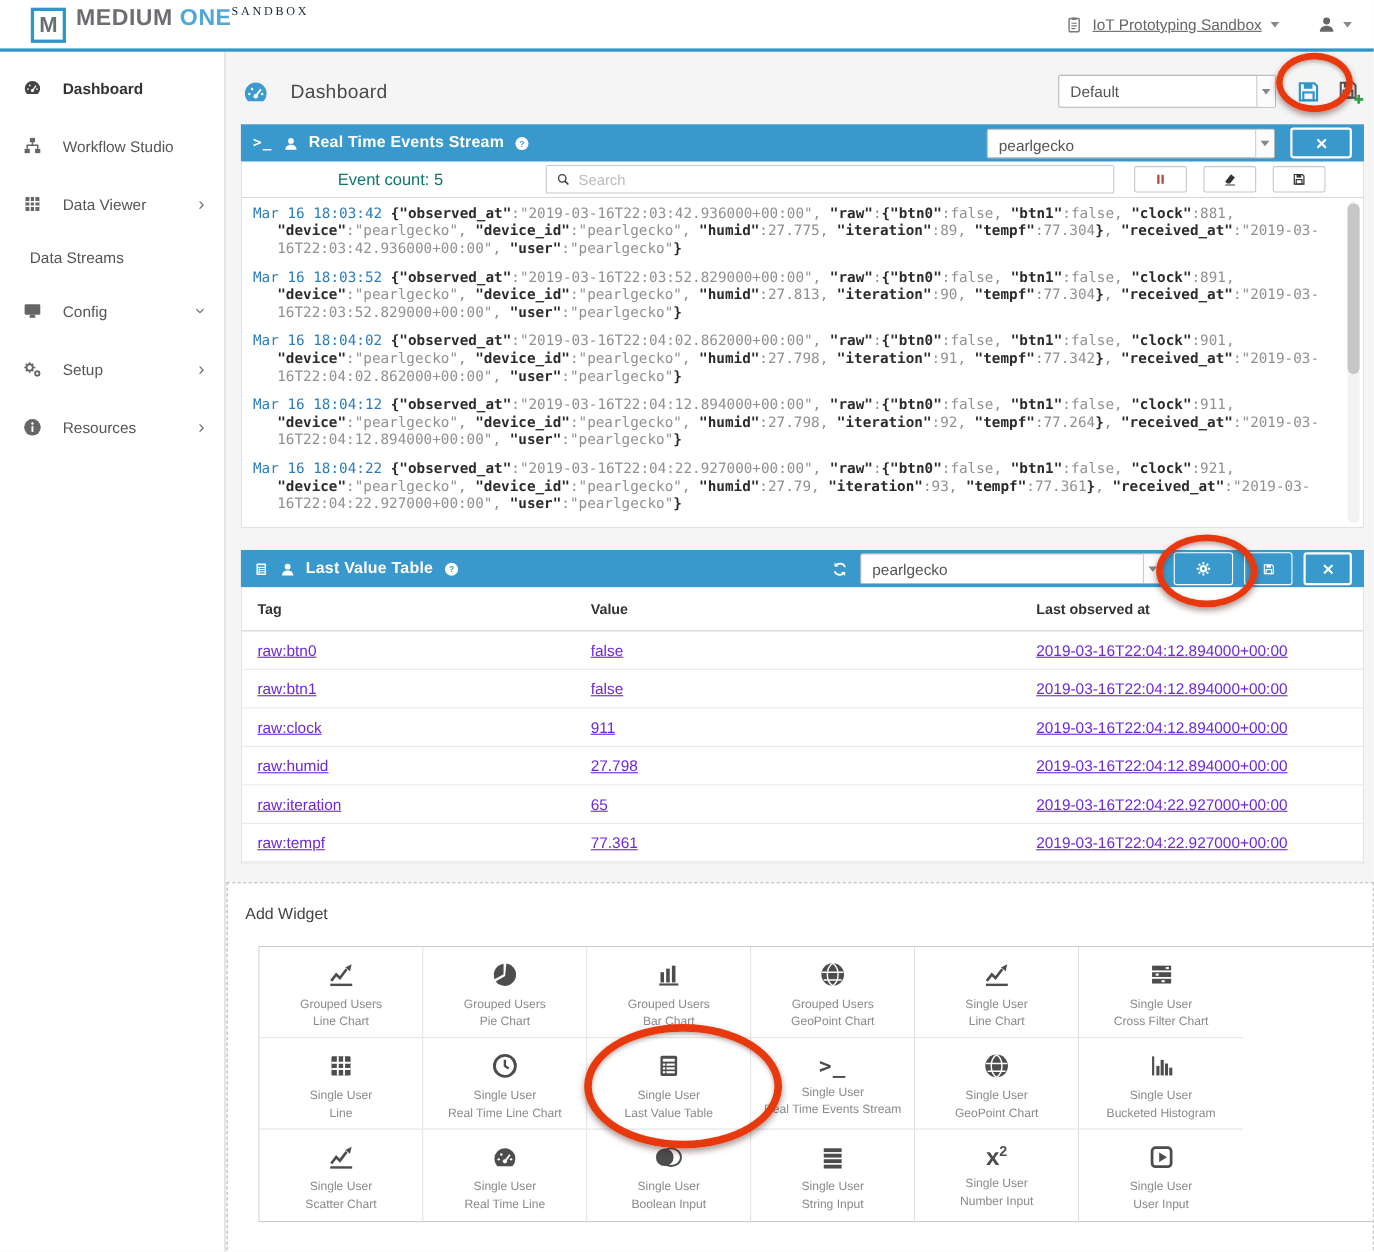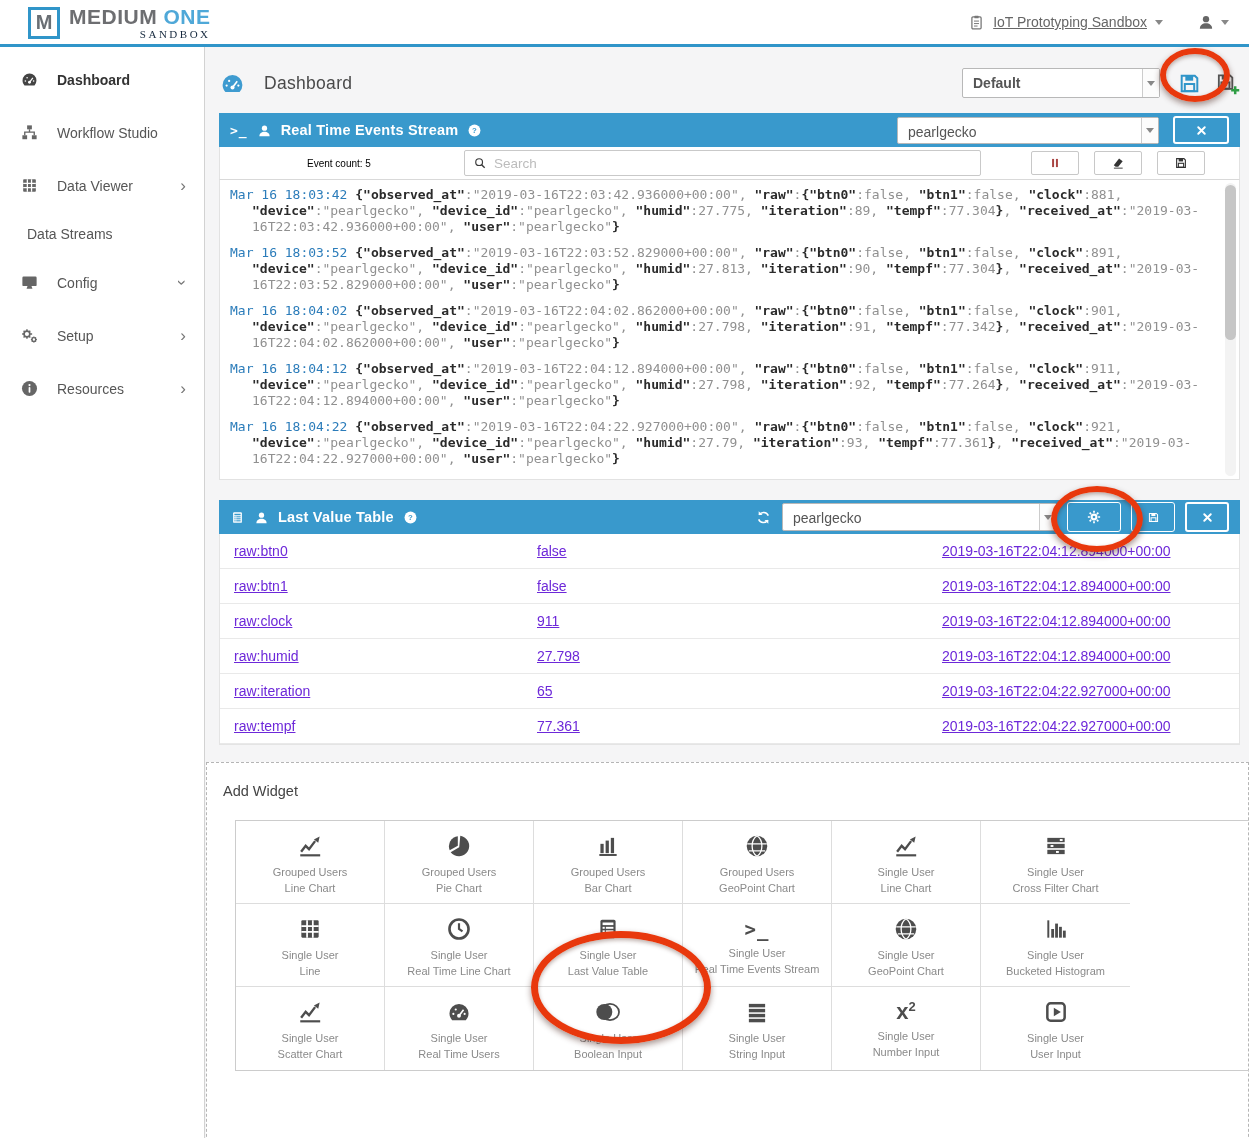--- a/index.html
+++ b/index.html
@@ -6,21 +6,21 @@
   html,body { width:1249px; height:1138px; }
   body { font-family:"Liberation Sans", sans-serif; background:#fff; overflow:hidden; }
   #page { position:relative; width:1249px; height:1138px; background:#f5f5f6; overflow:hidden; }
 
   
   #topbar { position:absolute; left:0; top:0; width:1249px; height:47px; background:#fff;
             border-bottom:3px solid #3095c9; display:flex; align-items:center; z-index:3; }
   .logo { display:flex; align-items:flex-start; margin-left:28px; }
   .mbox { width:32px; height:32px; border:3px solid #3095c9; color:#6a6f74; font-weight:bold;
           font-size:20px; display:flex; align-items:center; justify-content:center; margin-top:2px; }
-  .brandtxt { margin-left:9px; display:flex; flex-direction:column; }
+  .brandtxt { margin-left:9px; display:flex; flex-direction:row; }
   .brandrow { font-size:21px; font-weight:600; letter-spacing:.5px; line-height:23px; }
   .brand-medium { color:#6d6e71; }
   .brand-one { color:#4fa8d8; }
   .brand-sandbox { font-family:"Liberation Serif", serif; font-size:11px; letter-spacing:2.5px;
                    color:#16293e; text-align:right; line-height:12px; }
   .topright { margin-left:auto; margin-right:20px; display:flex; align-items:center; gap:34px; }
   .workspace { display:flex; align-items:center; gap:8px; color:#666; font-size:14px; cursor:pointer;text-decoration:underline; }
   .usermenu { display:flex; align-items:center; gap:6px; color:#666; }
 
   
@@ -40,21 +40,21 @@
   #dashrow { height:60px; margin-top:6px; display:flex; align-items:center; padding:0 9px 0 13px; }
   #dashrow .ic.dash { font-size:27px; color:#3e9bd0; }
   #page-title { margin-left:18px; font-size:17.5px; color:#4a4a4a; letter-spacing:.3px; }
   .rightcluster { margin-left:auto; display:flex; align-items:center; }
 
   .selectbox { background:#fff; border:1px solid #b8b8b8; border-radius:2px; display:flex; height:30px; }
   .selectbox .val { flex:1; font-size:14px; color:#555; line-height:28px; padding:0 10px; overflow:hidden; white-space:nowrap; }
   .selectbox .caretzone { width:17px; border-left:1px solid #ccc; display:flex; align-items:center; justify-content:center; background:#fcfcfc; }
   .ct { width:0; height:0; border-left:4px solid transparent; border-right:4px solid transparent; border-top:5px solid #888; }
 
-  #dash-select { width:198px;font-weight:bold; }
+  #dash-select { width:198px; }
   .icbtn { background:none; border:none; cursor:pointer; display:inline-flex; align-items:center; }
   #save-dash { font-size:25px; color:#3095c9; margin-left:17px; }
   #add-dash { font-size:25px; color:#555; margin-left:13px; }
 
   
   .panel { margin:0 9px 0 13px; }
   .panel-head { height:34px; background:#3999cc; display:flex; align-items:center; padding:0 11px; gap:9px; }
   .panel-head .termsm { font-family:"DejaVu Sans Mono", monospace; font-weight:bold; color:#fff; font-size:13px; letter-spacing:1px; }
   .panel-head .ic { color:#fff; font-size:15px; }
   .panel-title { color:#fff; font-size:14.5px; font-weight:600; letter-spacing:.2px; }
@@ -62,21 +62,21 @@
   .hbtn { height:28px; background:transparent; border:1px solid #fff; border-radius:3px; color:#fff;
           display:inline-flex; align-items:center; justify-content:center; cursor:pointer; }
   .hbtn.x { border-width:2px; }
   .hbtn .ic { font-size:13px; color:#fff; }
 
   #events-panel .selectbox { width:262px; height:27px; }
   #events-close { width:56px; }
 
   .controls { height:33px; background:#fff; border:1px solid #e2e2e2; border-top:none; border-bottom:1px solid #d9d9d9;
               display:flex; align-items:center; }
-  #event-count { margin-left:87px; font-size:10px; color:#000000; }
+  #event-count { margin-left:87px; font-size:15px; color:#0f766e; }
   .searchwrap { margin-left:93px; width:517px; height:26px; border:1px solid #c9c9c9; border-radius:2px;
                 display:flex; align-items:center; padding:0 8px; gap:7px; background:#fff; }
   .searchwrap .ic { font-size:14px; color:#3a3a3a; }
   .searchwrap input { border:none; outline:none; flex:1; font-size:13.5px; color:#555; font-family:"Liberation Sans",sans-serif; }
   .searchwrap input::placeholder { color:#bcbcbc; }
   .cbtns { margin-left:auto; margin-right:34px; display:flex; gap:15px; }
   .cbtn { width:48px; height:24px; background:#fff; border:1px solid #c8c8c8; border-radius:2px;
           display:inline-flex; align-items:center; justify-content:center; cursor:pointer; }
   .cbtn .ic { font-size:14px; color:#333; }
   .cbtn .ic.pause { color:#a94442; }
@@ -434,20 +434,25 @@
           <button class="hbtn x" id="lvt-close">
               <span class="ic">
                 <svg viewBox="0 0 24 24">
                   <path d="M6 6l12 12M18 6L6 18" stroke="currentColor" stroke-width="3.6" stroke-linecap="round"></path>
                 </svg>
               </span>
             </button>
         </div>
       </div>
       <div id="lvt-table">
+        <div class="trow head" id="lvt-head-row">
+            <span class="tc c0">Tag</span>
+            <span class="tc c1">Value</span>
+            <span class="tc c2">Last observed at</span>
+          </div>
         <div id="lvt-body">
             <div class="trow body">
               <span class="tc c0">raw:btn0</span>
               <span class="tc c1">false</span>
               <span class="tc c2">2019-03-16T22:04:12.894000+00:00</span>
             </div>
             <div class="trow body">
               <span class="tc c0">raw:btn1</span>
               <span class="tc c1">false</span>
               <span class="tc c2">2019-03-16T22:04:12.894000+00:00</span>
@@ -584,21 +589,21 @@
               <svg viewBox="0 0 24 24">
                 <path d="M12 4.5a8.8 8.8 0 0 0-8.8 8.8c0 2.4 1 4.6 2.5 6.2h12.6a8.8 8.8 0 0 0 2.5-6.2A8.8 8.8 0 0 0 12 4.5z" fill="currentColor"></path>
                 <g fill="#fff">
                   <circle cx="6.8" cy="13.8" r="1"></circle>
                   <circle cx="9" cy="9.7" r="1"></circle>
                   <circle cx="17.2" cy="13.8" r="1"></circle>
                 </g>
                 <path d="M12 15.5L16.2 10" stroke="#fff" stroke-width="1.5" fill="none"></path>
                 <circle cx="12" cy="15.5" r="1.8" fill="#fff"></circle>
               </svg>
-            </div><div class="wl">Single User</div><div class="wl">Real Time Users</div></div>
+            </div><div class="wl">Single User</div><div class="wl">Real Time Line</div></div>
           <div class="wcell"><div class="wic ic">
               <svg viewBox="0 0 24 24">
                 <ellipse cx="13.8" cy="12" rx="8.4" ry="7.4" fill="none" stroke="currentColor" stroke-width="1.6"></ellipse>
                 <circle cx="8.6" cy="12" r="7.4" fill="currentColor"></circle>
               </svg>
             </div><div class="wl">Single User</div><div class="wl">Boolean Input</div></div>
           <div class="wcell"><div class="wic ic">
               <svg viewBox="0 0 24 24">
                 <g fill="currentColor">
                   <rect x="4.5" y="4.5" width="15" height="3.2"></rect>

